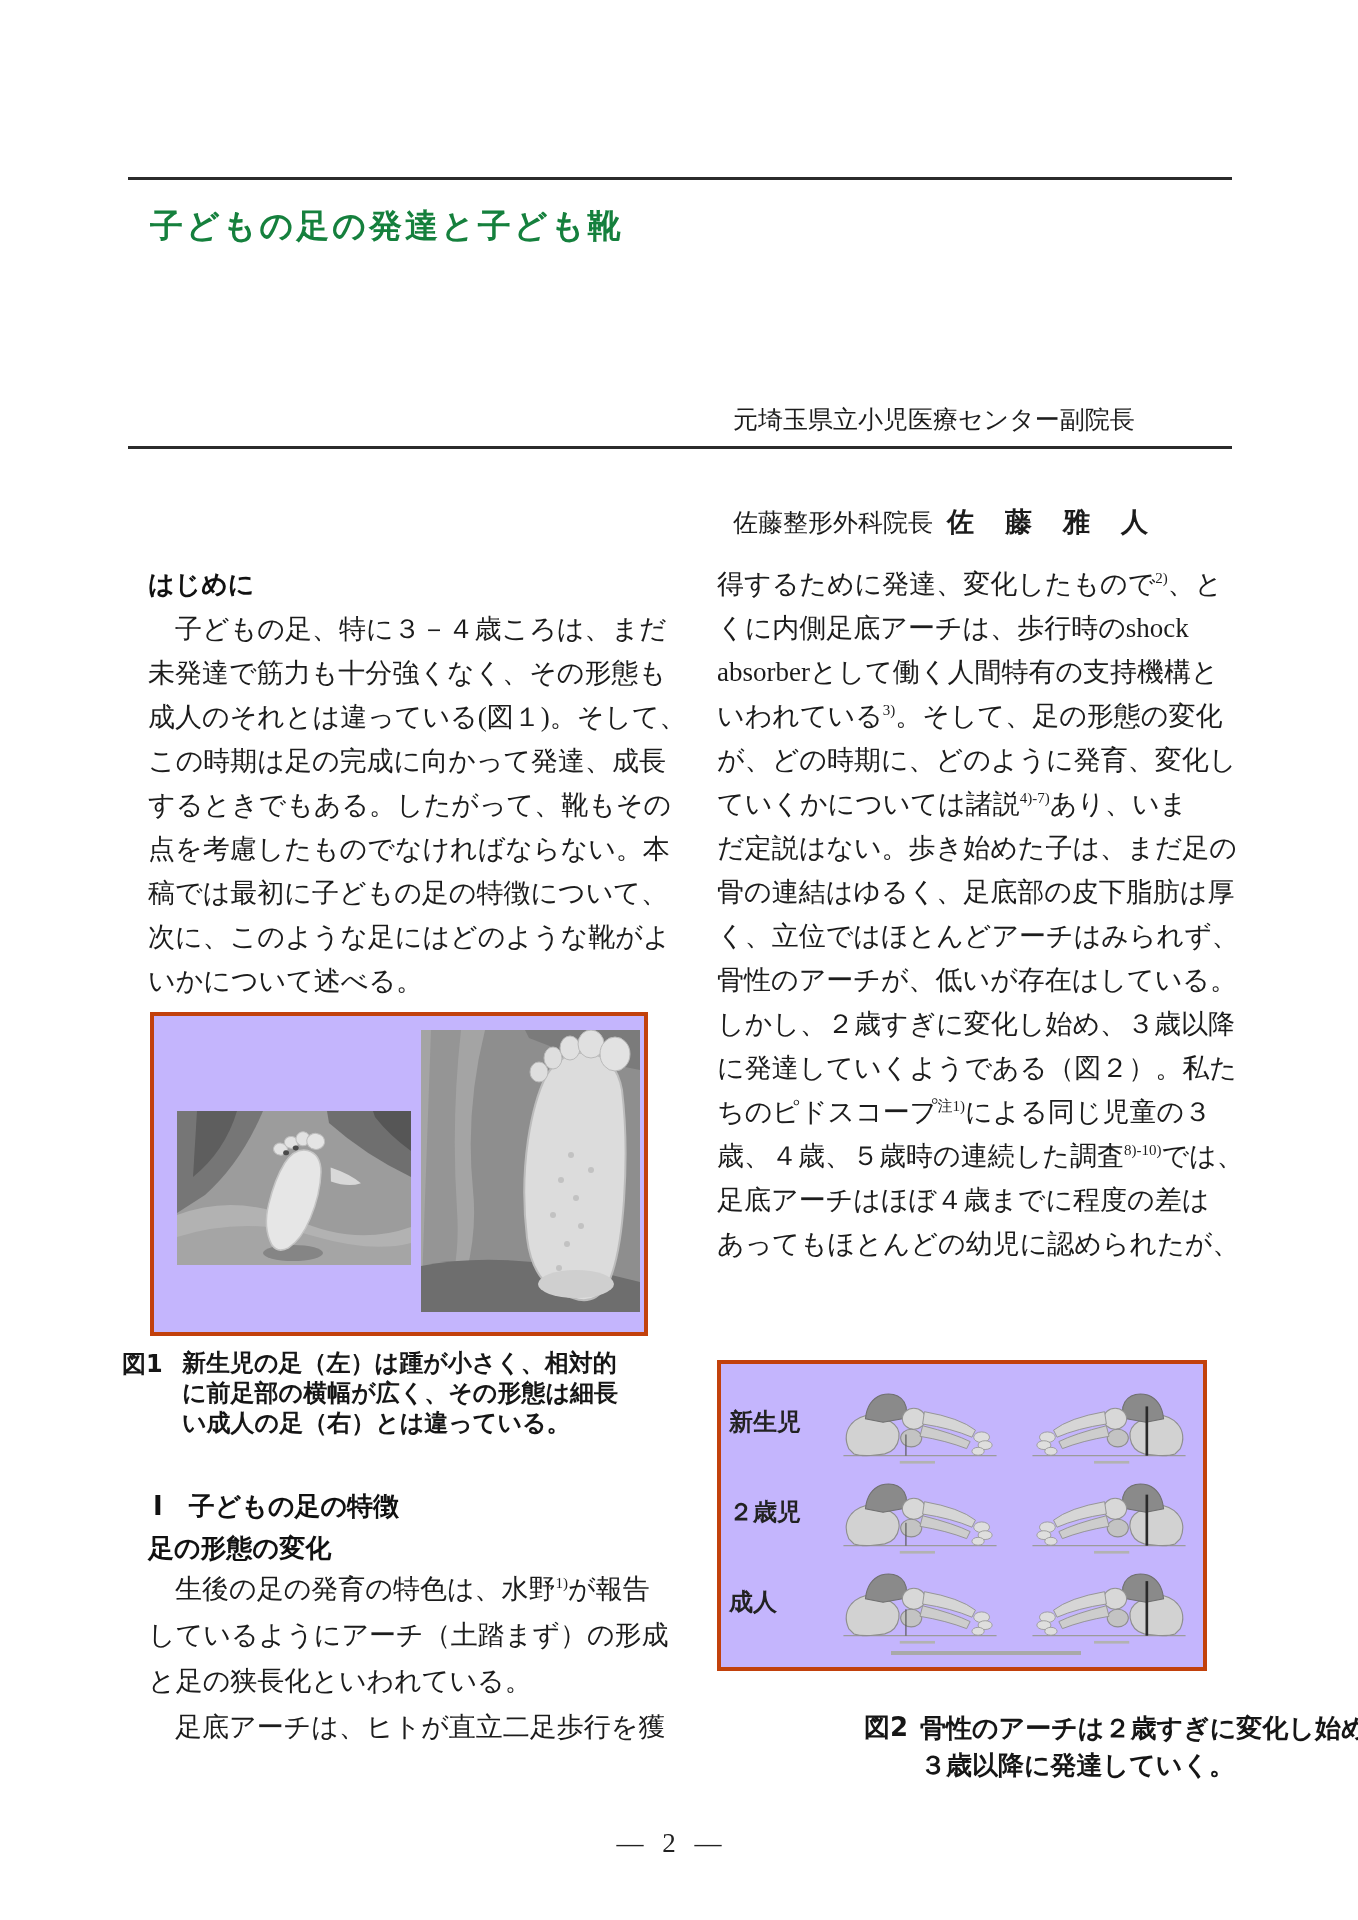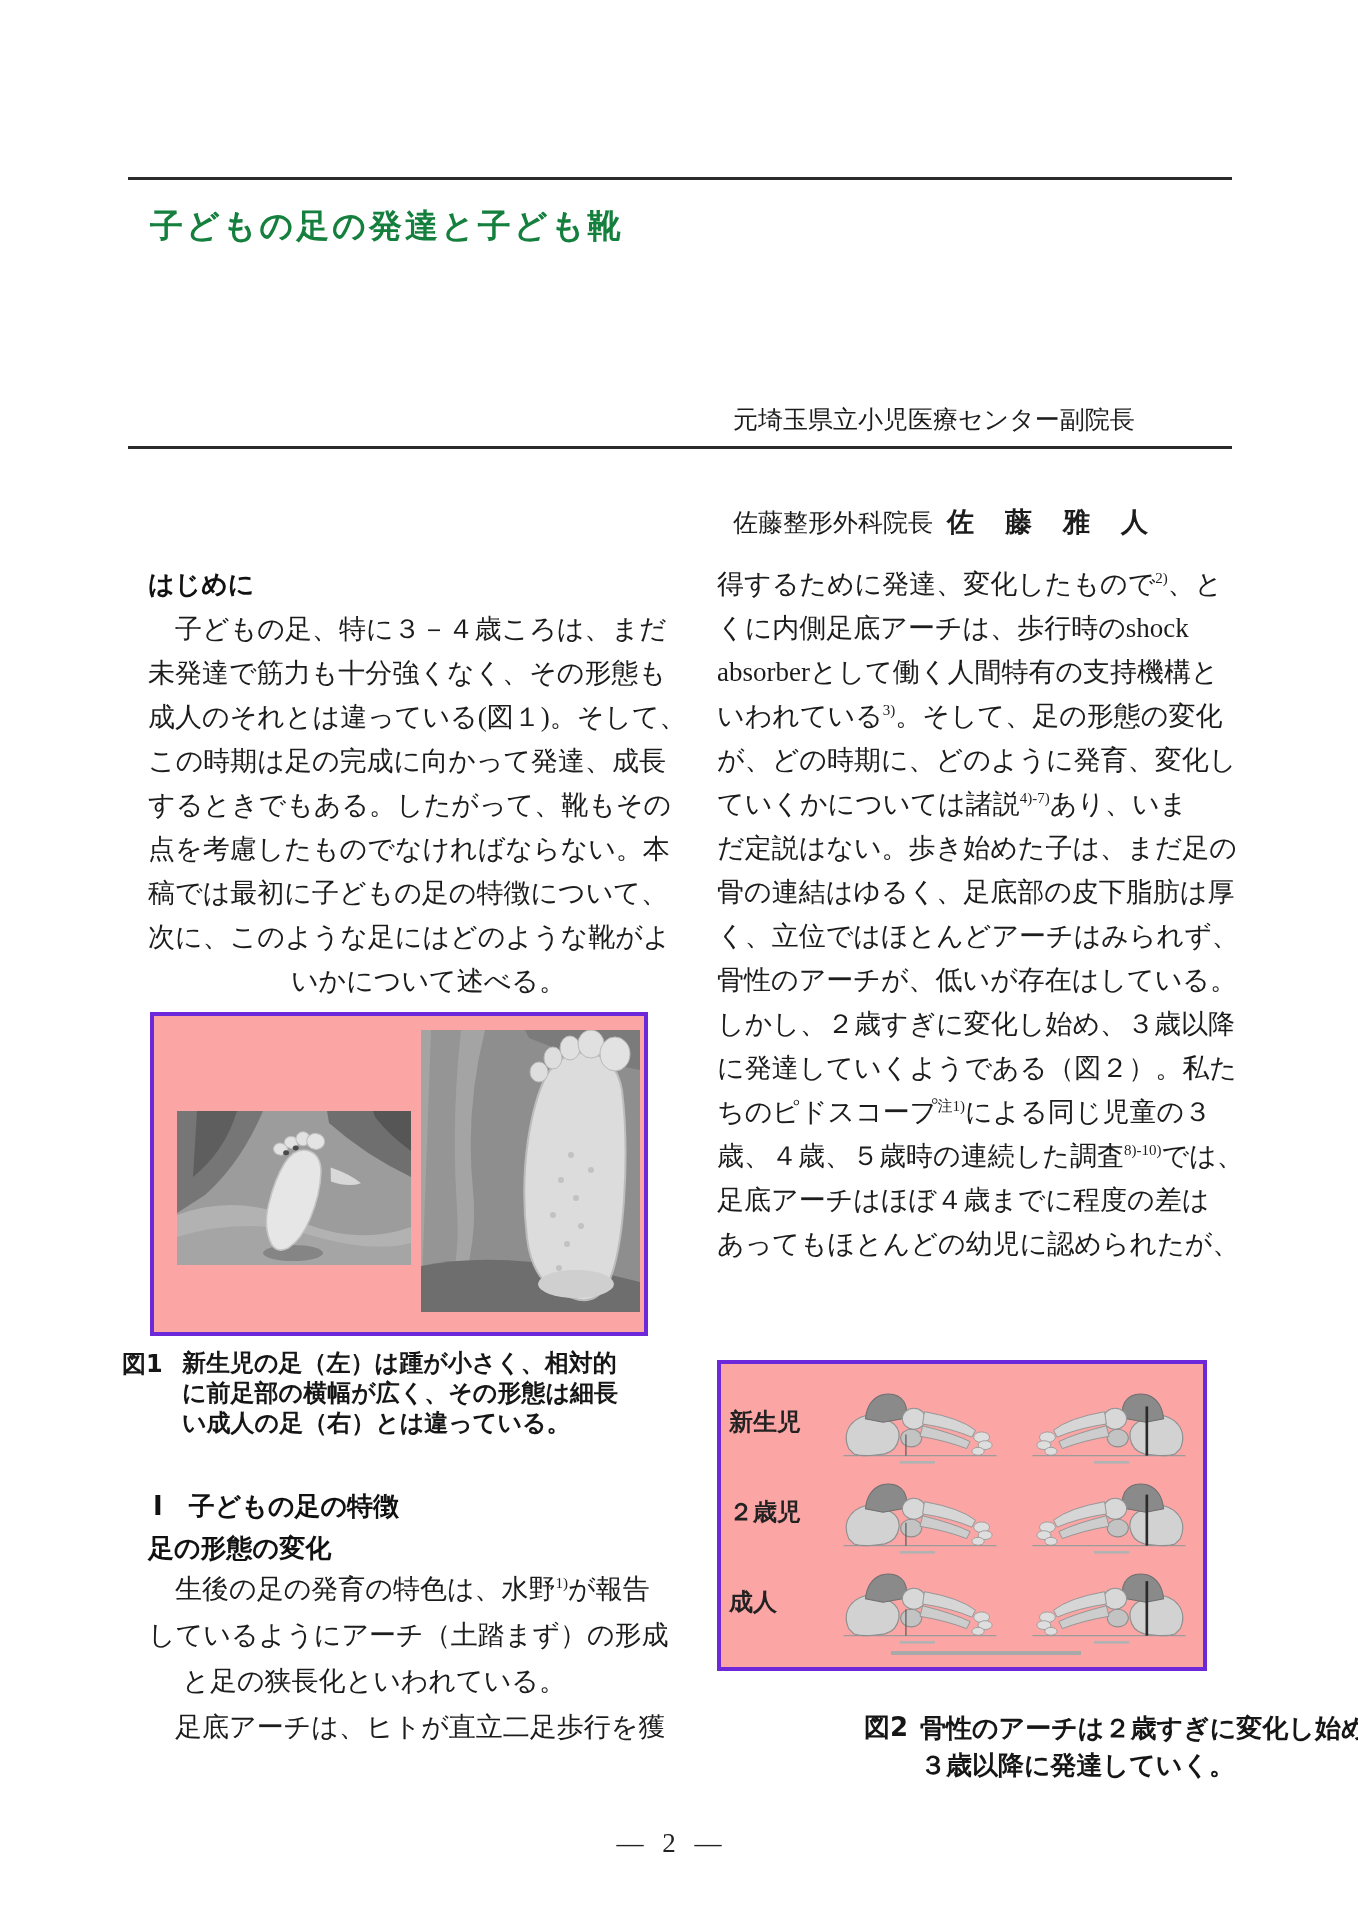--- a/index.html
+++ b/index.html
@@ -14,31 +14,31 @@
 
   .title {
     position:absolute; left:150px; top:204px; margin:0;
     font-family:"DejaVu Sans","Liberation Sans",sans-serif;
     font-weight:bold; font-size:33px; letter-spacing:3px; color:#15803d;
   }
   .byline { position:absolute; left:733px; top:335px; font-size:25px; line-height:34px; white-space:pre; }
   .byline .name { font-weight:bold; font-size:27px; margin-left:14px; letter-spacing:2px; }
 
   .para { position:absolute; font-size:27px; }
-  .para .tl { white-space:pre; height:44px; line-height:44px;text-align:right; }
+  .para .tl { white-space:pre; height:44px; line-height:44px; }
   .para2 .tl { height:46px; line-height:46px; }
   .sup { font-size:15px; vertical-align:super; line-height:0; letter-spacing:0; }
 
   .col-heading {
     position:absolute; font-family:"DejaVu Sans","Liberation Sans",sans-serif;
     font-weight:bold; font-size:26px; color:#111; white-space:pre;
   }
 
   .figure-box {
-    position:absolute; border:4px solid #6d28d9; background:#fca5a5; box-sizing:border-box;
+    position:absolute; border:4px solid #c2410c; background:#c4b5fd; box-sizing:border-box;
   }
   .fig1-box { left:150px; top:1012px; width:498px; height:324px; }
   .photo { position:absolute; overflow:hidden; }
   .photo svg { display:block; width:100%; height:100%; }
   .photo-newborn { left:23px; top:95px; width:234px; height:154px; }
   .photo-adult  { left:267px; top:14px; width:219px; height:282px; }
 
   .fig-caption {
     position:absolute; display:flex;
     font-family:"DejaVu Sans","Liberation Sans",sans-serif;

